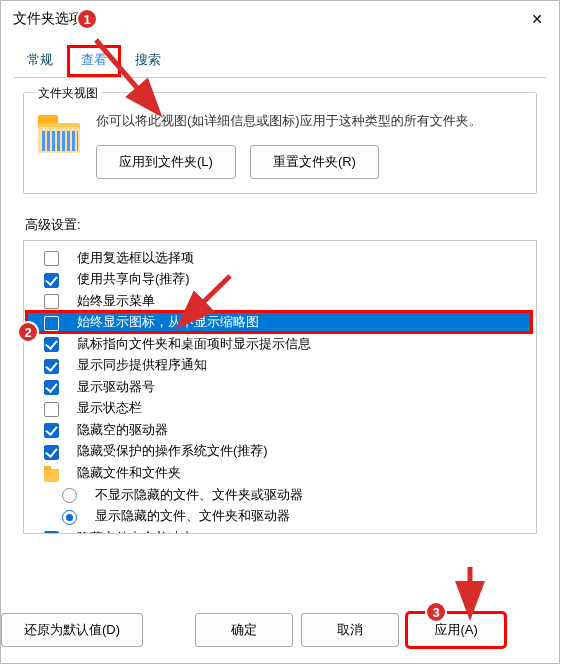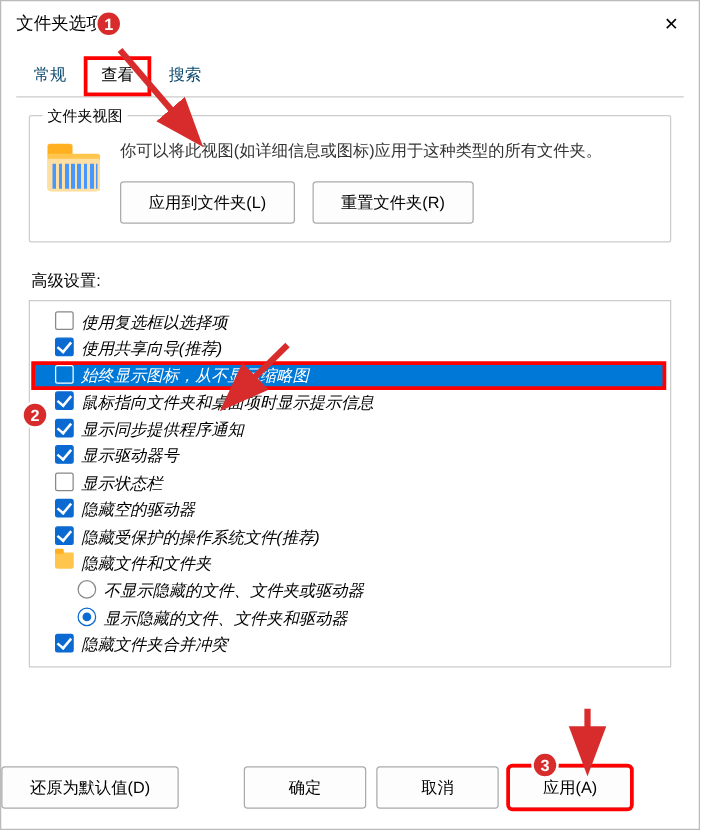--- a/index.html
+++ b/index.html
@@ -34,21 +34,21 @@
       margin: 8px 12px 0 12px;
       border-bottom: 1px solid #ccc;
     }
     .tab {
       padding: 6px 14px;
       border-bottom: 2px solid transparent;
       cursor: pointer;
       color: #0c4a6e;
     }
     .tab.active {
-      color: #000000;
+      color: #3b82f6;
       border-bottom: 2px solid #0063b1;
     }
     .tab.highlight-box { border: 3px solid red; padding: 3px 11px; }
     .content {
       flex: 1;
       padding: 14px 22px 10px 22px;
       overflow: auto;
     }
     .folder-views {
       border: 1px solid #ccc;
@@ -87,25 +87,24 @@
     }
     .adv-label { margin: 6px 0 6px 2px; }
     .adv-list {
       border: 1px solid #ccc;
       height: 294px;
       overflow-y: scroll;
       padding: 6px 4px 6px 2px;
     }
     .item {
       display: flex;
-      align-items: flex-start;
-      gap: 6px;
+      align-items: flex-end;
+      gap: 18px;
       padding: 2px 4px 2px 18px;
       line-height: 1.35;
-      font-style: italic;
     }
     .item.indent2 { padding-left: 36px; }
     .cb {
       appearance: none;
       width: 15px; height: 15px;
       border: 1px solid #888;
       border-radius: 2px;
       position: relative;
       flex-shrink: 0;
     }
@@ -184,20 +183,24 @@
     <div class="adv-label">高级设置:</div>
 
     <div class="adv-list">
       <div class="item">
           <span class="cb"></span>
           <span>使用复选框以选择项</span>
         </div>
       <div class="item">
           <span class="cb checked"></span>
           <span>使用共享向导(推荐)</span>
+        </div>
+      <div class="item">
+          <span class="cb"></span>
+          <span>始终显示菜单</span>
         </div>
       <div class="item sel boxed">
           <span class="cb" style="border-color:#fff"></span>
           <span>始终显示图标，从不显示缩略图</span>
         </div>
       <div class="item">
           <span class="cb checked"></span>
           <span>鼠标指向文件夹和桌面项时显示提示信息</span>
         </div>
       <div class="item">

